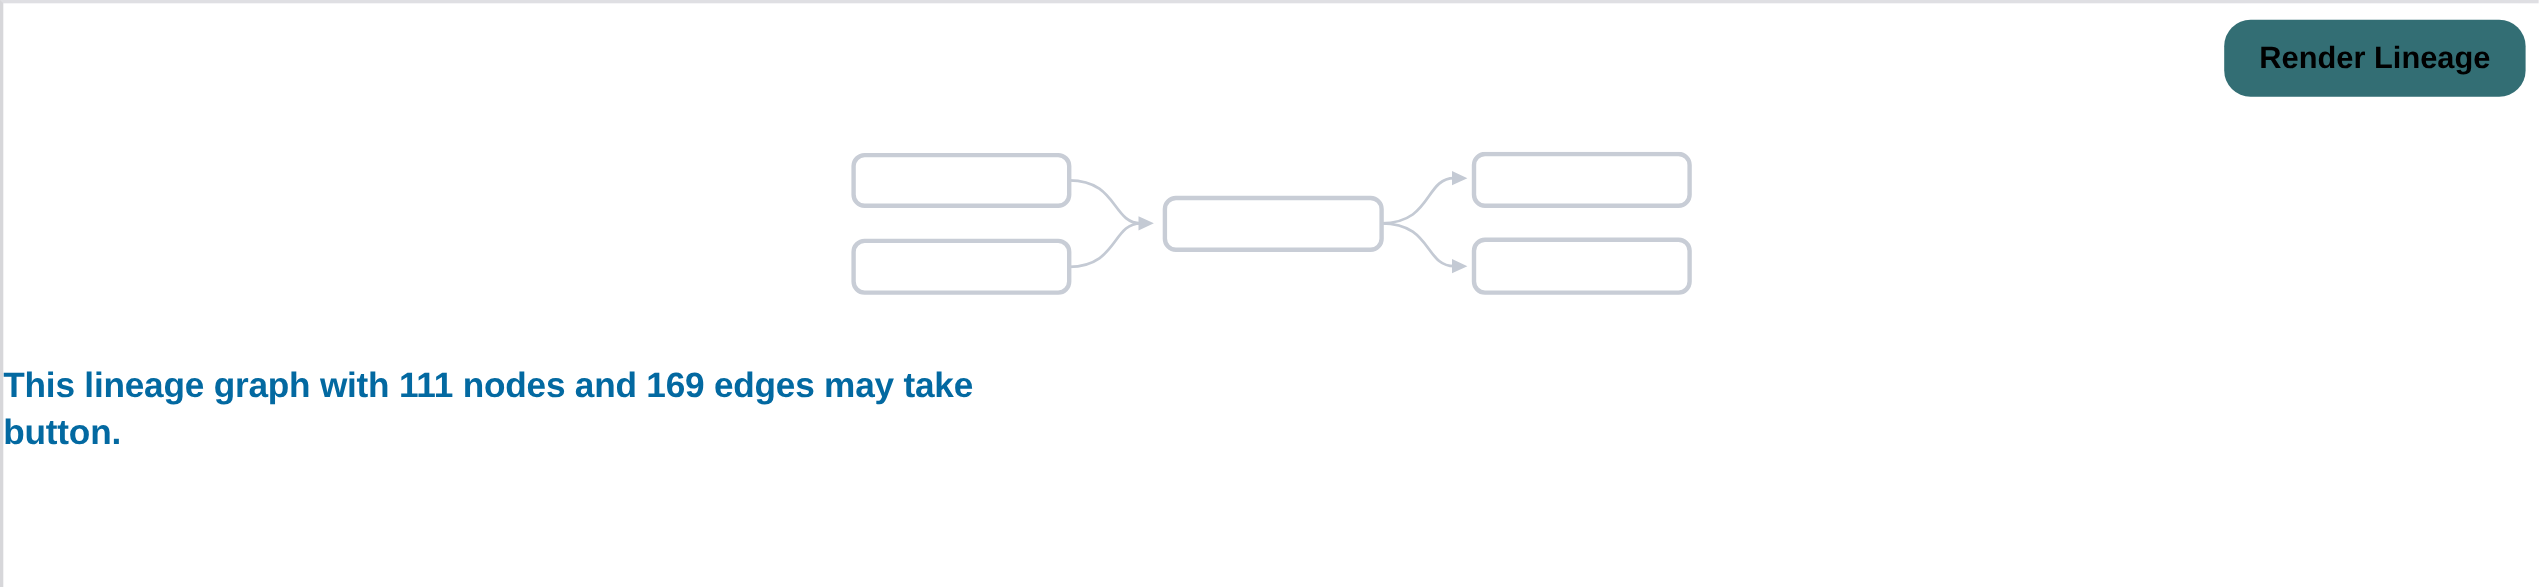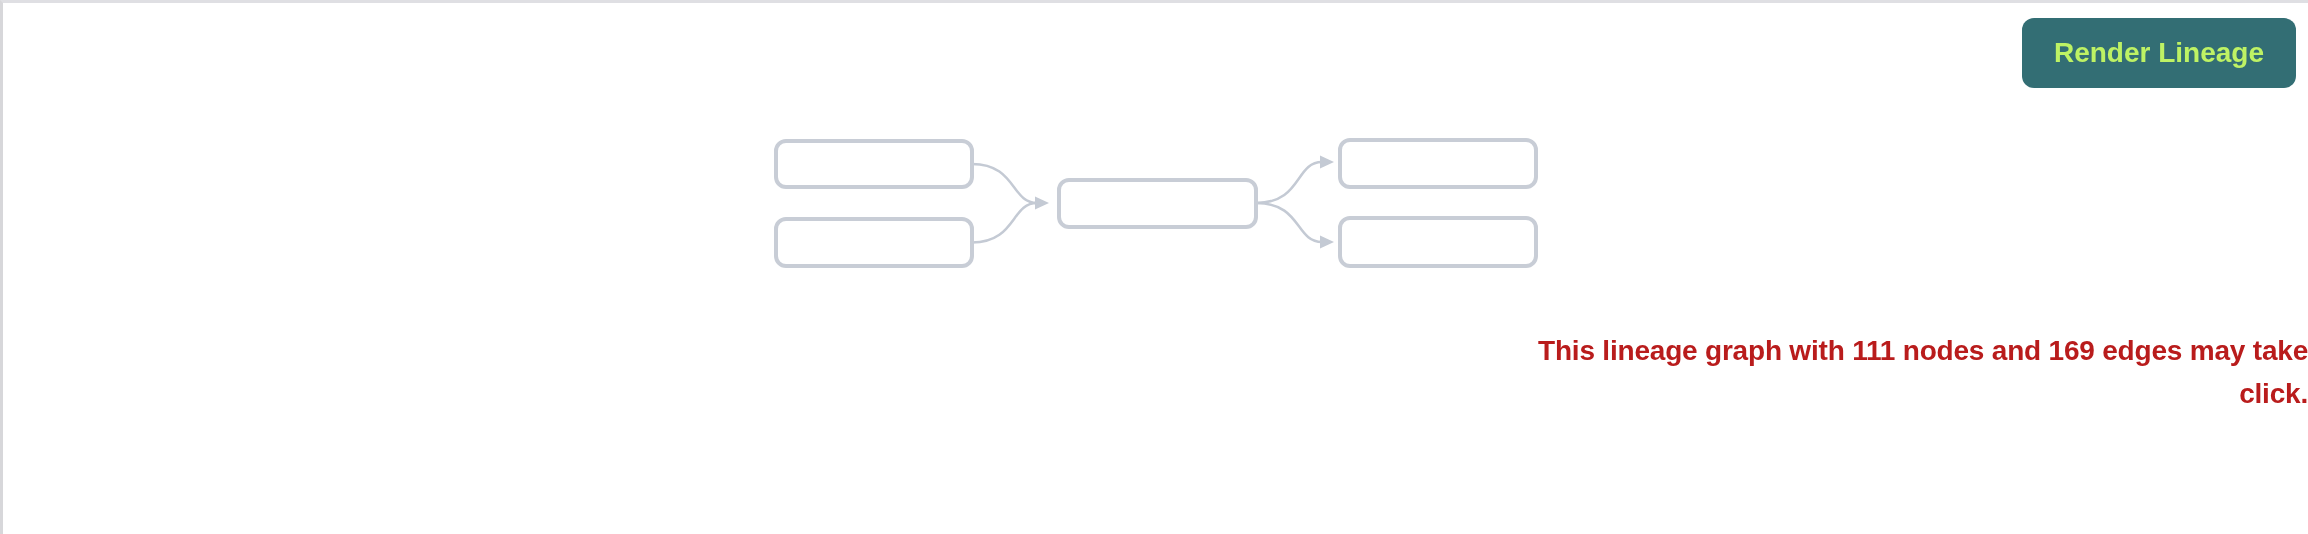--- a/index.html
+++ b/index.html
@@ -18,46 +18,46 @@
     border-left: 3px solid #d7d7da;
     overflow: hidden;
   }
   .render-btn {
     position: absolute;
     top: 15px;
     right: 12px;
     height: 70px;
     padding: 0 32px;
     background: #336e74;
-    color: #bef264;
+    color: #000000;
     font-family: "Liberation Sans", sans-serif;
     font-size: 28px;
     font-weight: 700;
     border: none;
-    border-radius: 12px;
+    border-radius: 24px;
     cursor: pointer;
     margin-left: 40px;
   }
   .skeleton-wrap {
     position: absolute;
     top: 135px;
     left: 50%;
     transform: translateX(-50%);
     width: 780px;
     height: 132px;
   }
   .skeleton-wrap svg { display: block; }
   .message {
     position: absolute;
     top: 326px;
     left: 0;
     right: 0;
-    text-align: right;
-    color: #b91c1c;
-    font-size: 28px;
+    text-align: left;
+    color: #0369a1;
+    font-size: 32px;
     font-weight: 700;
     line-height: 43px;
     letter-spacing: -0.2px;
   }
 </style>
 </head>
 <body>
 
 <div class="pane">
 
@@ -77,16 +77,16 @@
       <rect x="10" y="3" width="196" height="46" rx="10" fill="#ffffff" stroke="#c8cdd6" stroke-width="4"></rect>
       <rect x="10" y="81" width="196" height="47" rx="10" fill="#ffffff" stroke="#c8cdd6" stroke-width="4"></rect>
       <rect x="293" y="42" width="197" height="47" rx="10" fill="#ffffff" stroke="#c8cdd6" stroke-width="4"></rect>
       <rect x="574" y="2" width="196" height="47" rx="10" fill="#ffffff" stroke="#c8cdd6" stroke-width="4"></rect>
       <rect x="574" y="80" width="196" height="48" rx="10" fill="#ffffff" stroke="#c8cdd6" stroke-width="4"></rect>
     </svg>
   </div>
 
   <div class="message">
     <div>This lineage graph with 111 nodes and 169 edges may take</div>
-    <div>click.</div>
+    <div>button.</div>
   </div>
 
 </div>
 
 </body></html>

